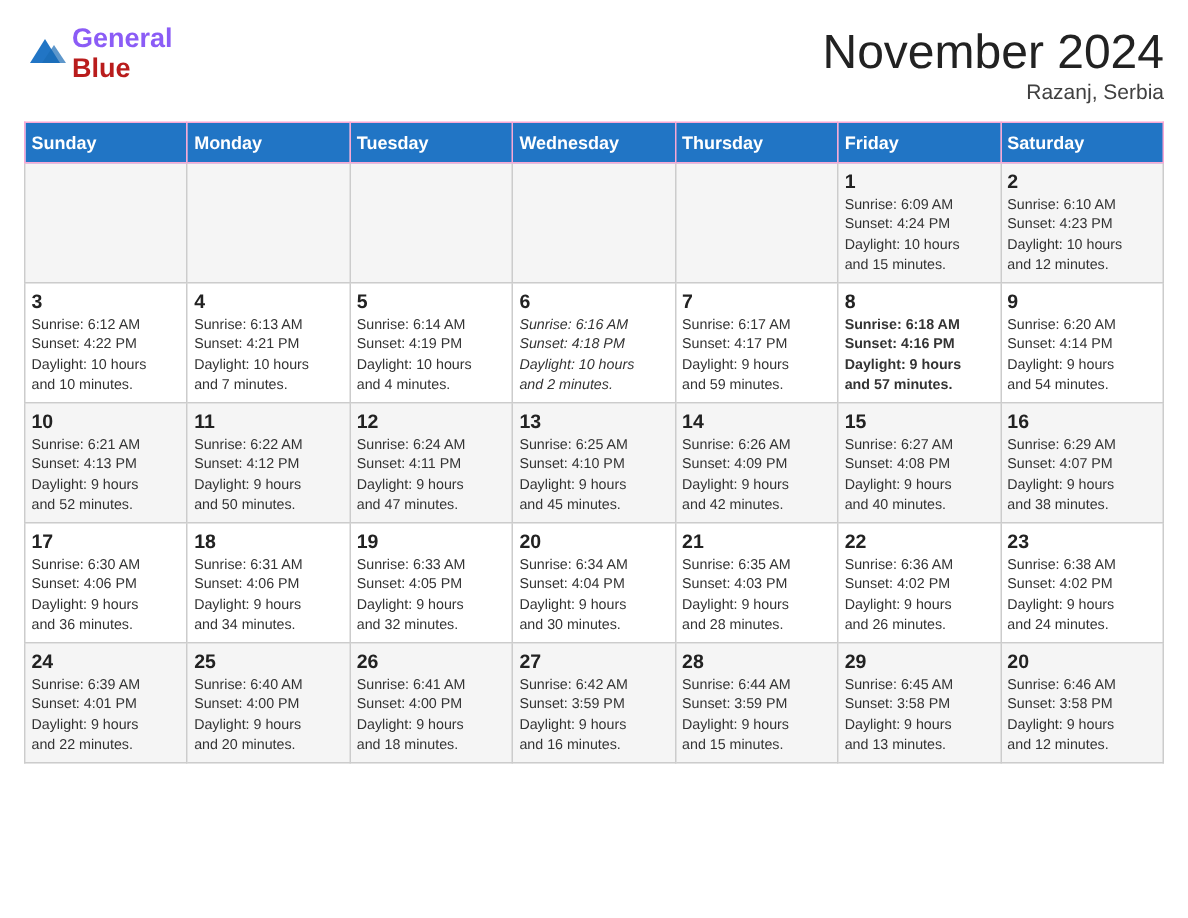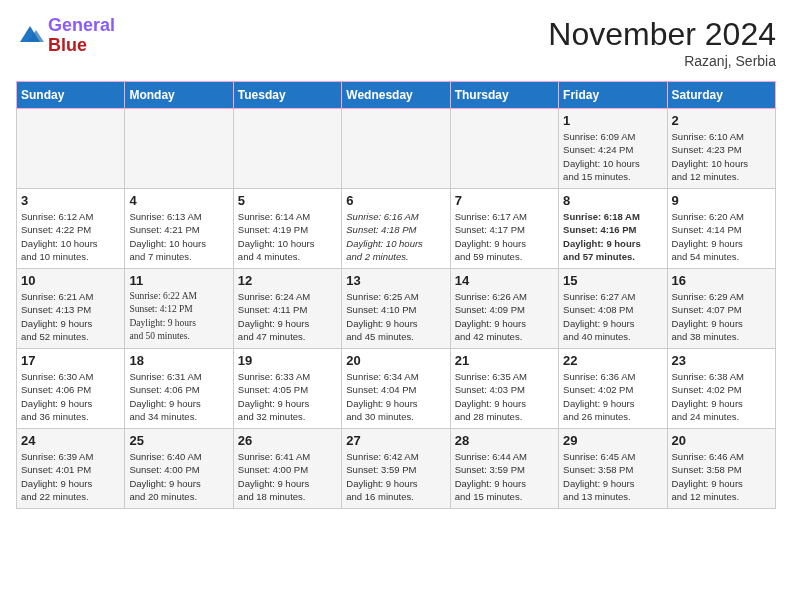--- a/index.html
+++ b/index.html
@@ -198,21 +198,21 @@
       <tr>
         <td>
           <div class="day-num">10</div>
           <div class="day-info" style="white-space: pre-line;">Sunrise: 6:21 AM
 Sunset: 4:13 PM
 Daylight: 9 hours
 and 52 minutes.</div>
         </td>
         <td>
           <div class="day-num">11</div>
-          <div class="day-info" style="white-space: pre-line; font-family: Liberation Serif, serif;">Sunrise: 6:22 AM
+          <div class="day-info" style="white-space: pre-line;">Sunrise: 6:22 AM
 Sunset: 4:12 PM
 Daylight: 9 hours
 and 50 minutes.</div>
         </td>
         <td>
           <div class="day-num">12</div>
           <div class="day-info" style="white-space: pre-line;">Sunrise: 6:24 AM
 Sunset: 4:11 PM
 Daylight: 9 hours
 and 47 minutes.</div>

